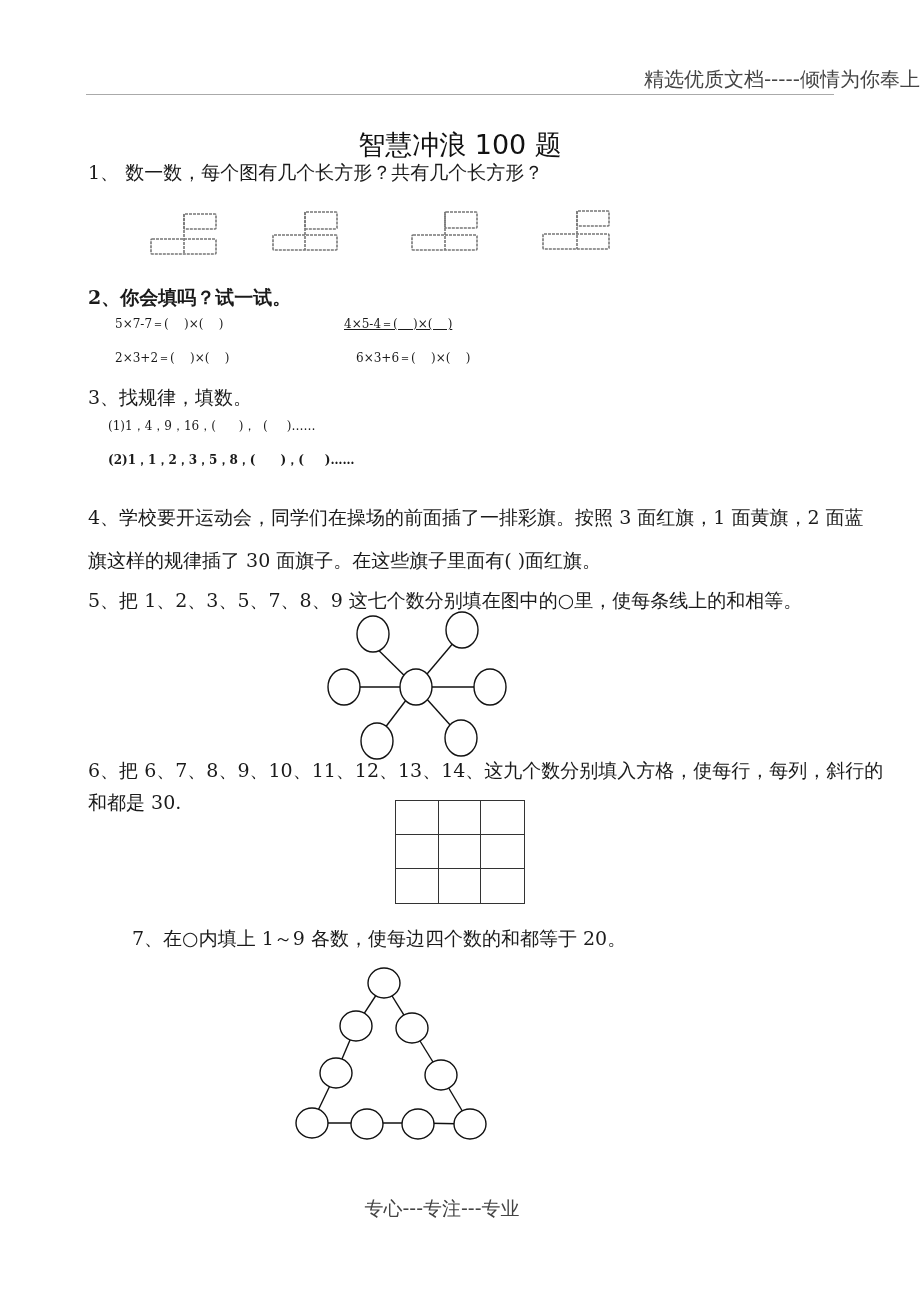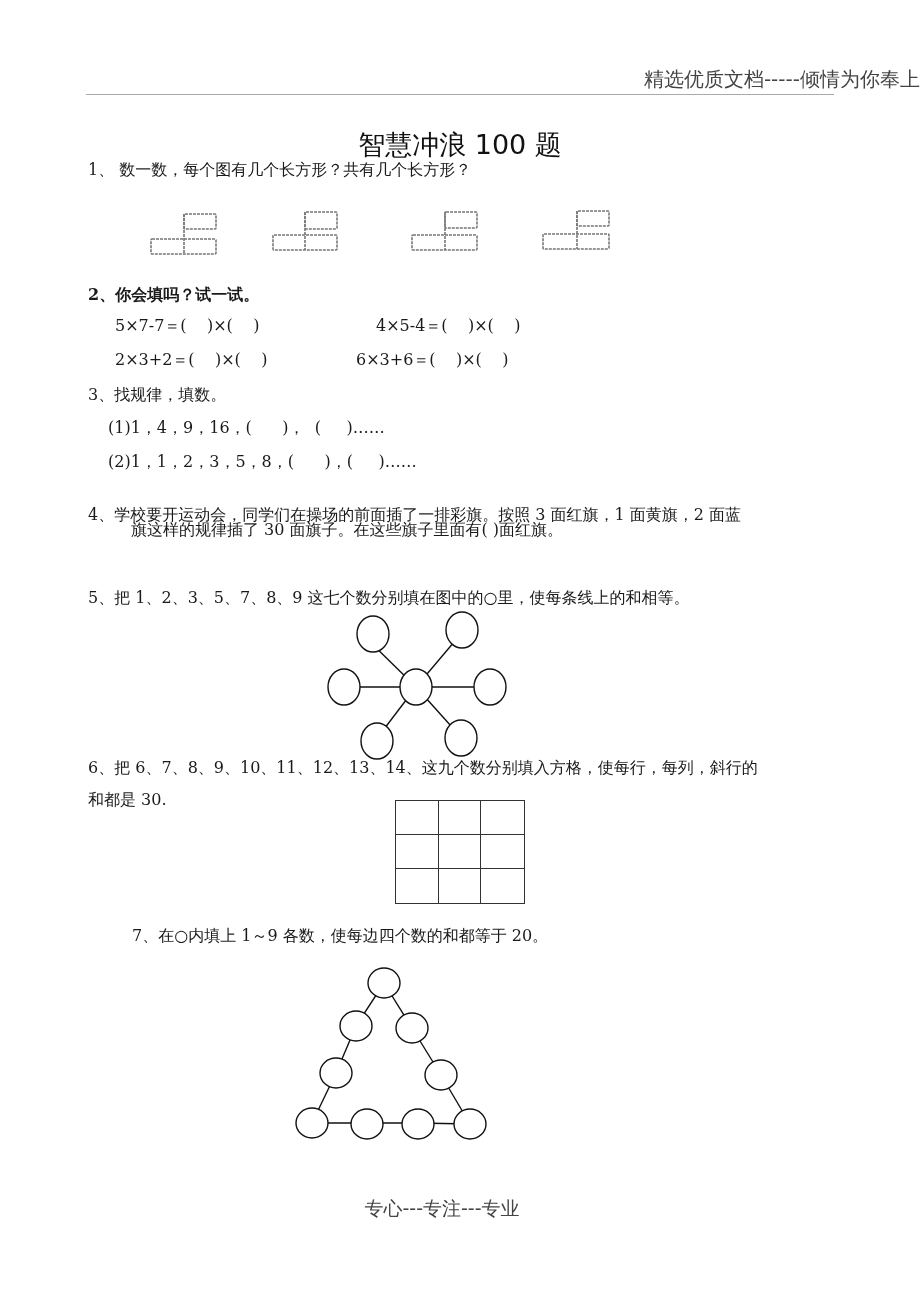--- a/index.html
+++ b/index.html
@@ -4,23 +4,23 @@
 <style>
   html, body { margin: 0; padding: 0; background: #ffffff; }
   body { width: 920px; height: 1302px; position: relative; overflow: hidden;
          font-family: "DejaVu Serif", "Liberation Serif", serif; color: #1a1a1a; }
   .abs { position: absolute; }
   .header-text { left: 0; width: 920px; top: 66px; text-align: right;
                  font-family: "DejaVu Sans", sans-serif; font-size: 20px; color: #444; }
   .header-rule { left: 86px; width: 748px; top: 94px; height: 0; border-top: 1px solid #aaa; }
   .title { left: 0; width: 920px; top: 107px; text-align: center;
            font-family: "DejaVu Sans", sans-serif; font-size: 27px; color: #111; margin-top: 20px; }
-  .q { font-size: 16px; white-space: nowrap; }
+  .q { font-size: 19px; white-space: nowrap; }
   .q-line { left: 88px; }
-  .eq { font-size: 16px; white-space: pre; }
+  .eq { font-size: 12px; white-space: pre; }
   .footer-text { left: 0; width: 884px; top: 1196px; text-align: center;
                  font-family: "DejaVu Sans", sans-serif; font-size: 19px; color: #444; }
   svg { position: absolute; overflow: visible; }
   .grid { left: 395px; top: 800px; width: 130px; height: 104px;
           display: grid; grid-template-columns: repeat(3, 1fr); grid-template-rows: repeat(3, 1fr);
           border: 1.5px solid #333; box-sizing: border-box; }
   .grid > div { border-right: 1.5px solid #333; border-bottom: 1.5px solid #333; }
   .grid > div:nth-child(3n) { border-right: none; }
   .grid > div:nth-child(n+7) { border-bottom: none; }
 </style>
@@ -56,30 +56,30 @@
     <g>
       <rect x="577" y="211" width="32" height="15" rx="1"></rect>
       <rect x="543" y="234" width="66" height="15" rx="1"></rect>
       <line x1="577" y1="211" x2="577" y2="249"></line>
     </g>
   </g>
 </svg>
 
 <div class="abs q q-line" style="top:285px;font-weight:bold;">2、你会填吗？试一试。</div>
 <div class="abs eq" style="left:115px;top:316px;">5×7-7＝(    )×(    )</div>
-<div class="abs eq" style="left:376px;top:316px;">4×5-4＝(    )×(    )</div>
+<div class="abs eq" style="left:344px;top:316px;text-decoration:underline;">4×5-4＝(    )×(    )</div>
 <div class="abs eq" style="left:115px;top:350px;">2×3+2＝(    )×(    )</div>
 <div class="abs eq" style="left:356px;top:350px;">6×3+6＝(    )×(    )</div>
 
 <div class="abs q q-line" style="top:385px;">3、找规律，填数。</div>
 <div class="abs eq" style="left:108px;top:418px;">(1)1，4，9，16，(      )，  (     )……</div>
-<div class="abs eq" style="left:108px;top:452px;">(2)1，1，2，3，5，8，(      )，(     )……</div>
+<div class="abs eq" style="left:108px;top:452px;font-weight:bold;">(2)1，1，2，3，5，8，(      )，(     )……</div>
 
 <div class="abs q q-line" style="top:505px;text-align:right;">4、学校要开运动会，同学们在操场的前面插了一排彩旗。按照 3 面红旗，1 面黄旗，2 面蓝</div>
-<div class="abs q q-line" style="top:520px;margin-left:43px;">旗这样的规律插了 30 面旗子。在这些旗子里面有(      )面红旗。</div>
+<div class="abs q q-line" style="top:548px;">旗这样的规律插了 30 面旗子。在这些旗子里面有(      )面红旗。</div>
 
 <div class="abs q q-line" style="top:588px;">5、把 1、2、3、5、7、8、9 这七个数分别填在图中的○里，使每条线上的和相等。</div>
 <svg style="left:0;top:0;width:920px;height:800px;" viewBox="0 0 920 800">
   <g stroke="#111" stroke-width="1.4" fill="none">
     <line x1="416" y1="687" x2="362" y2="634"></line>
     <line x1="416" y1="687" x2="460" y2="635"></line>
     <line x1="416" y1="687" x2="344" y2="687"></line>
     <line x1="416" y1="687" x2="490" y2="687"></line>
     <line x1="416" y1="687" x2="378" y2="737"></line>
     <line x1="416" y1="687" x2="460" y2="736"></line>

